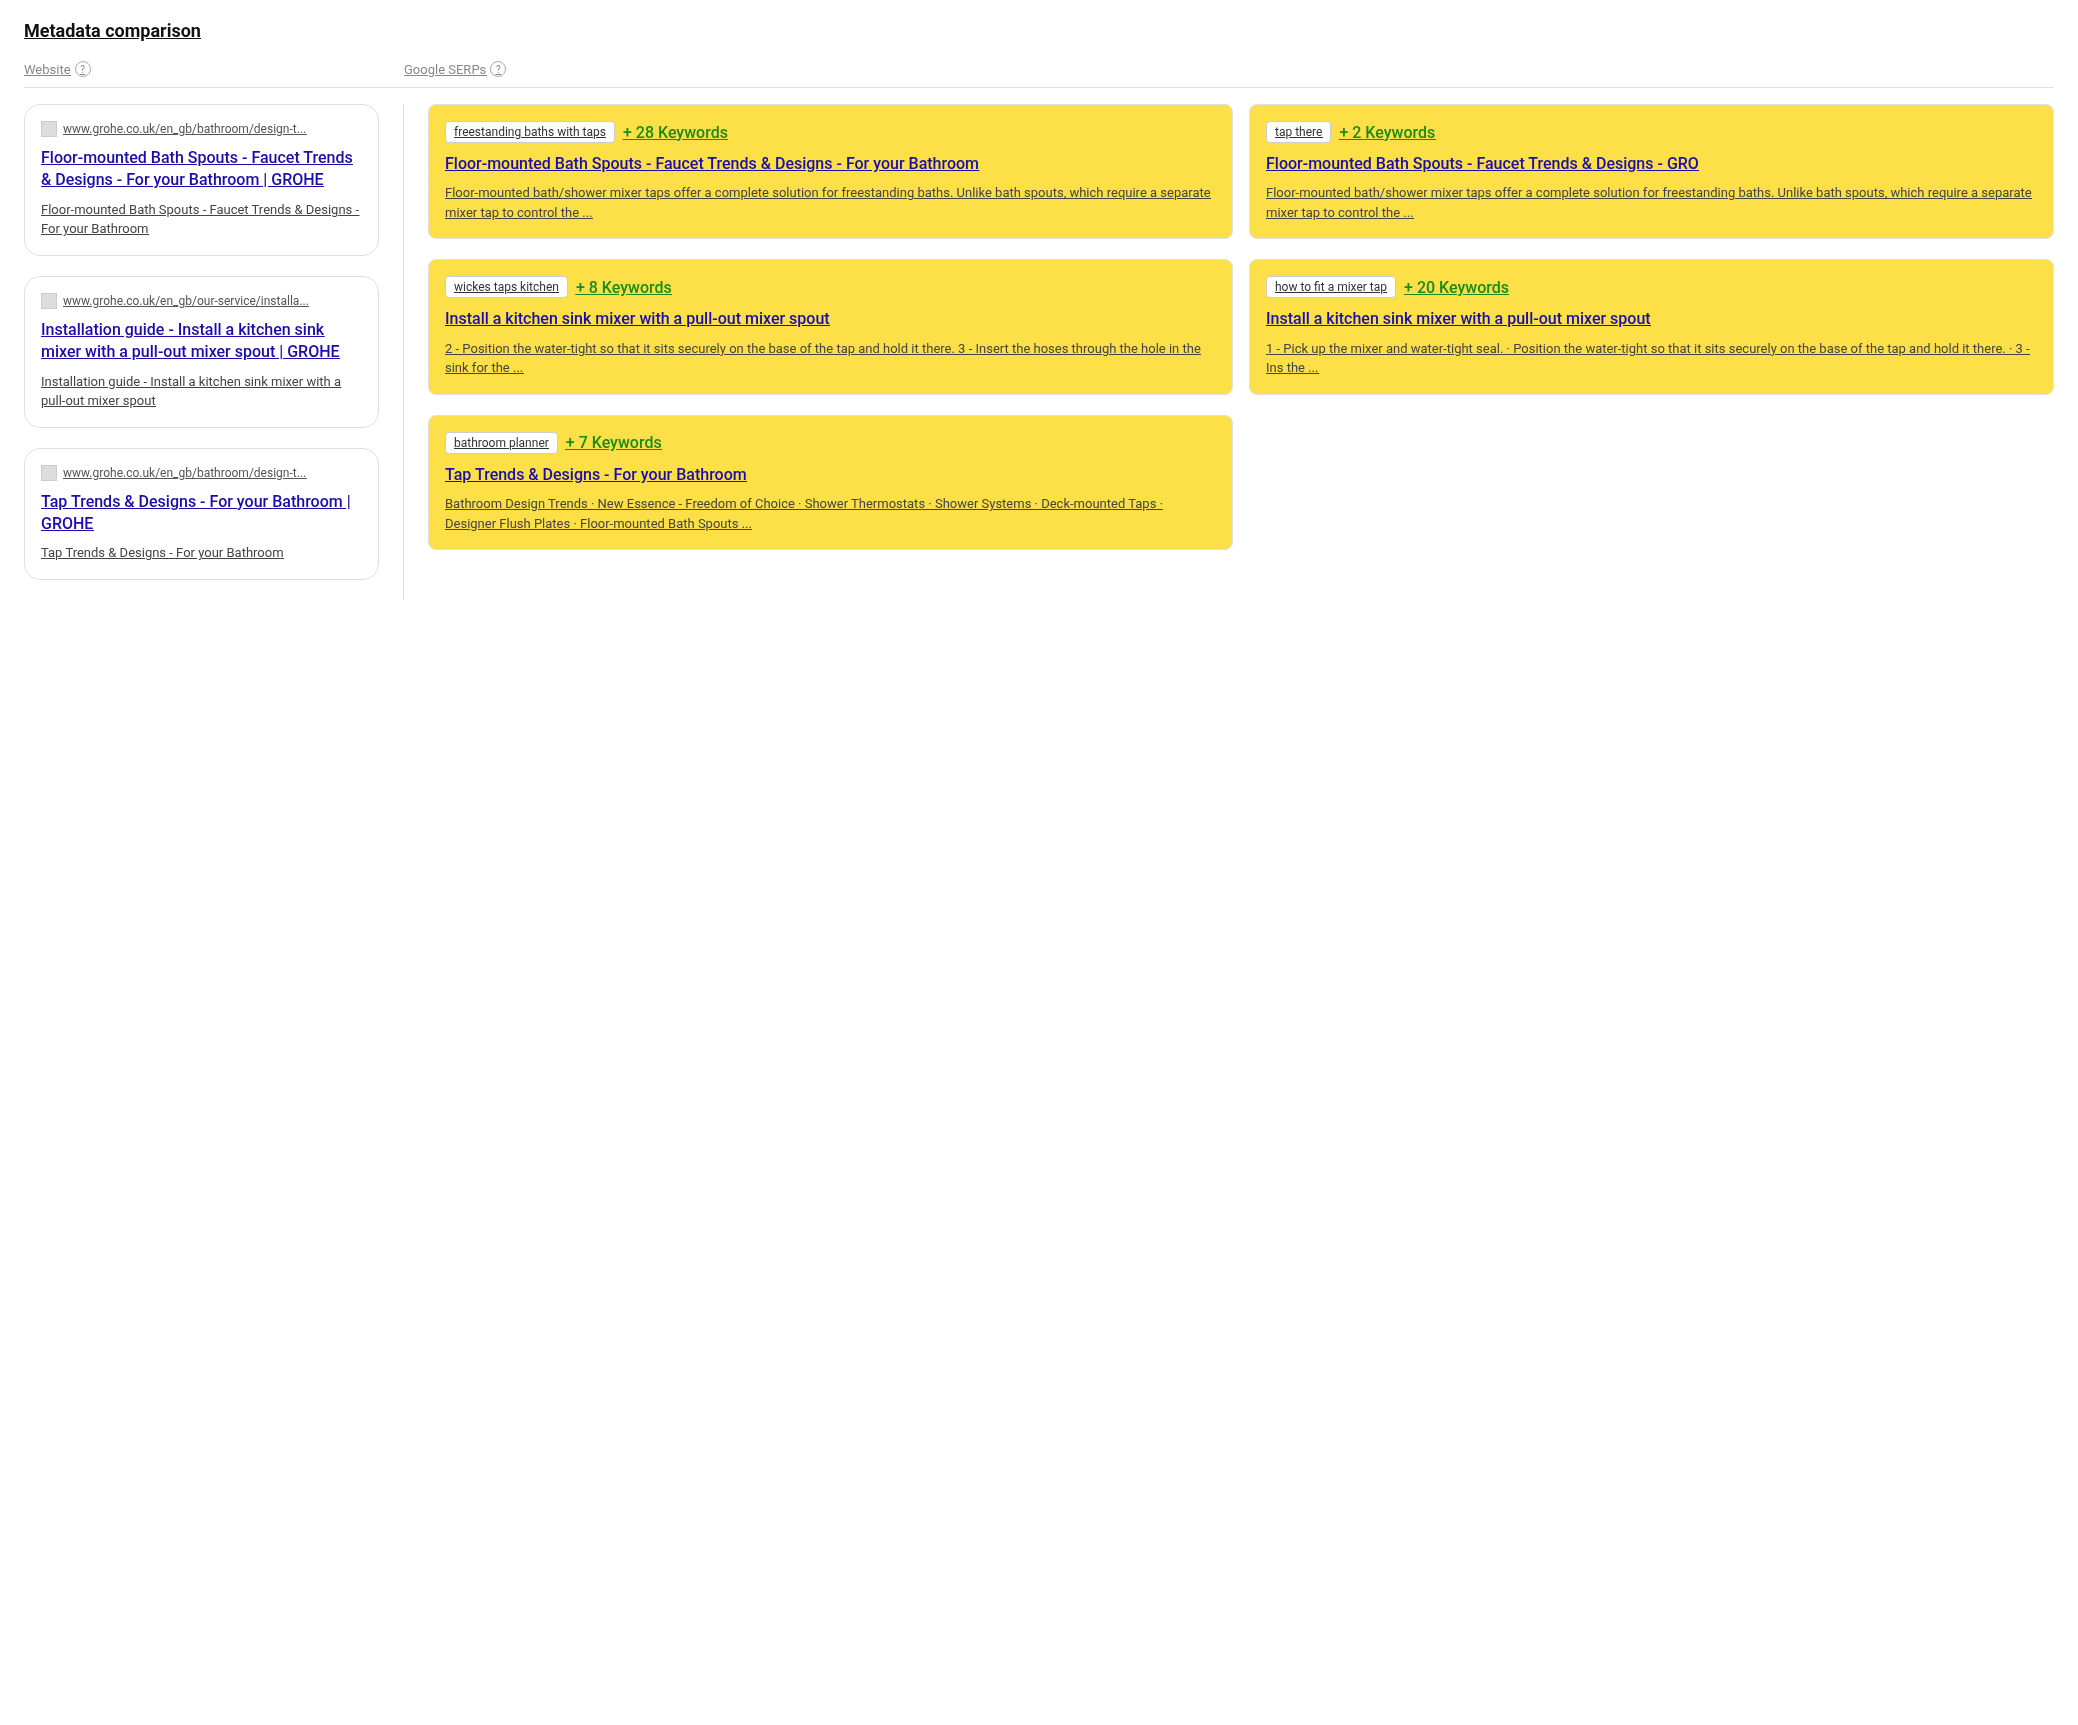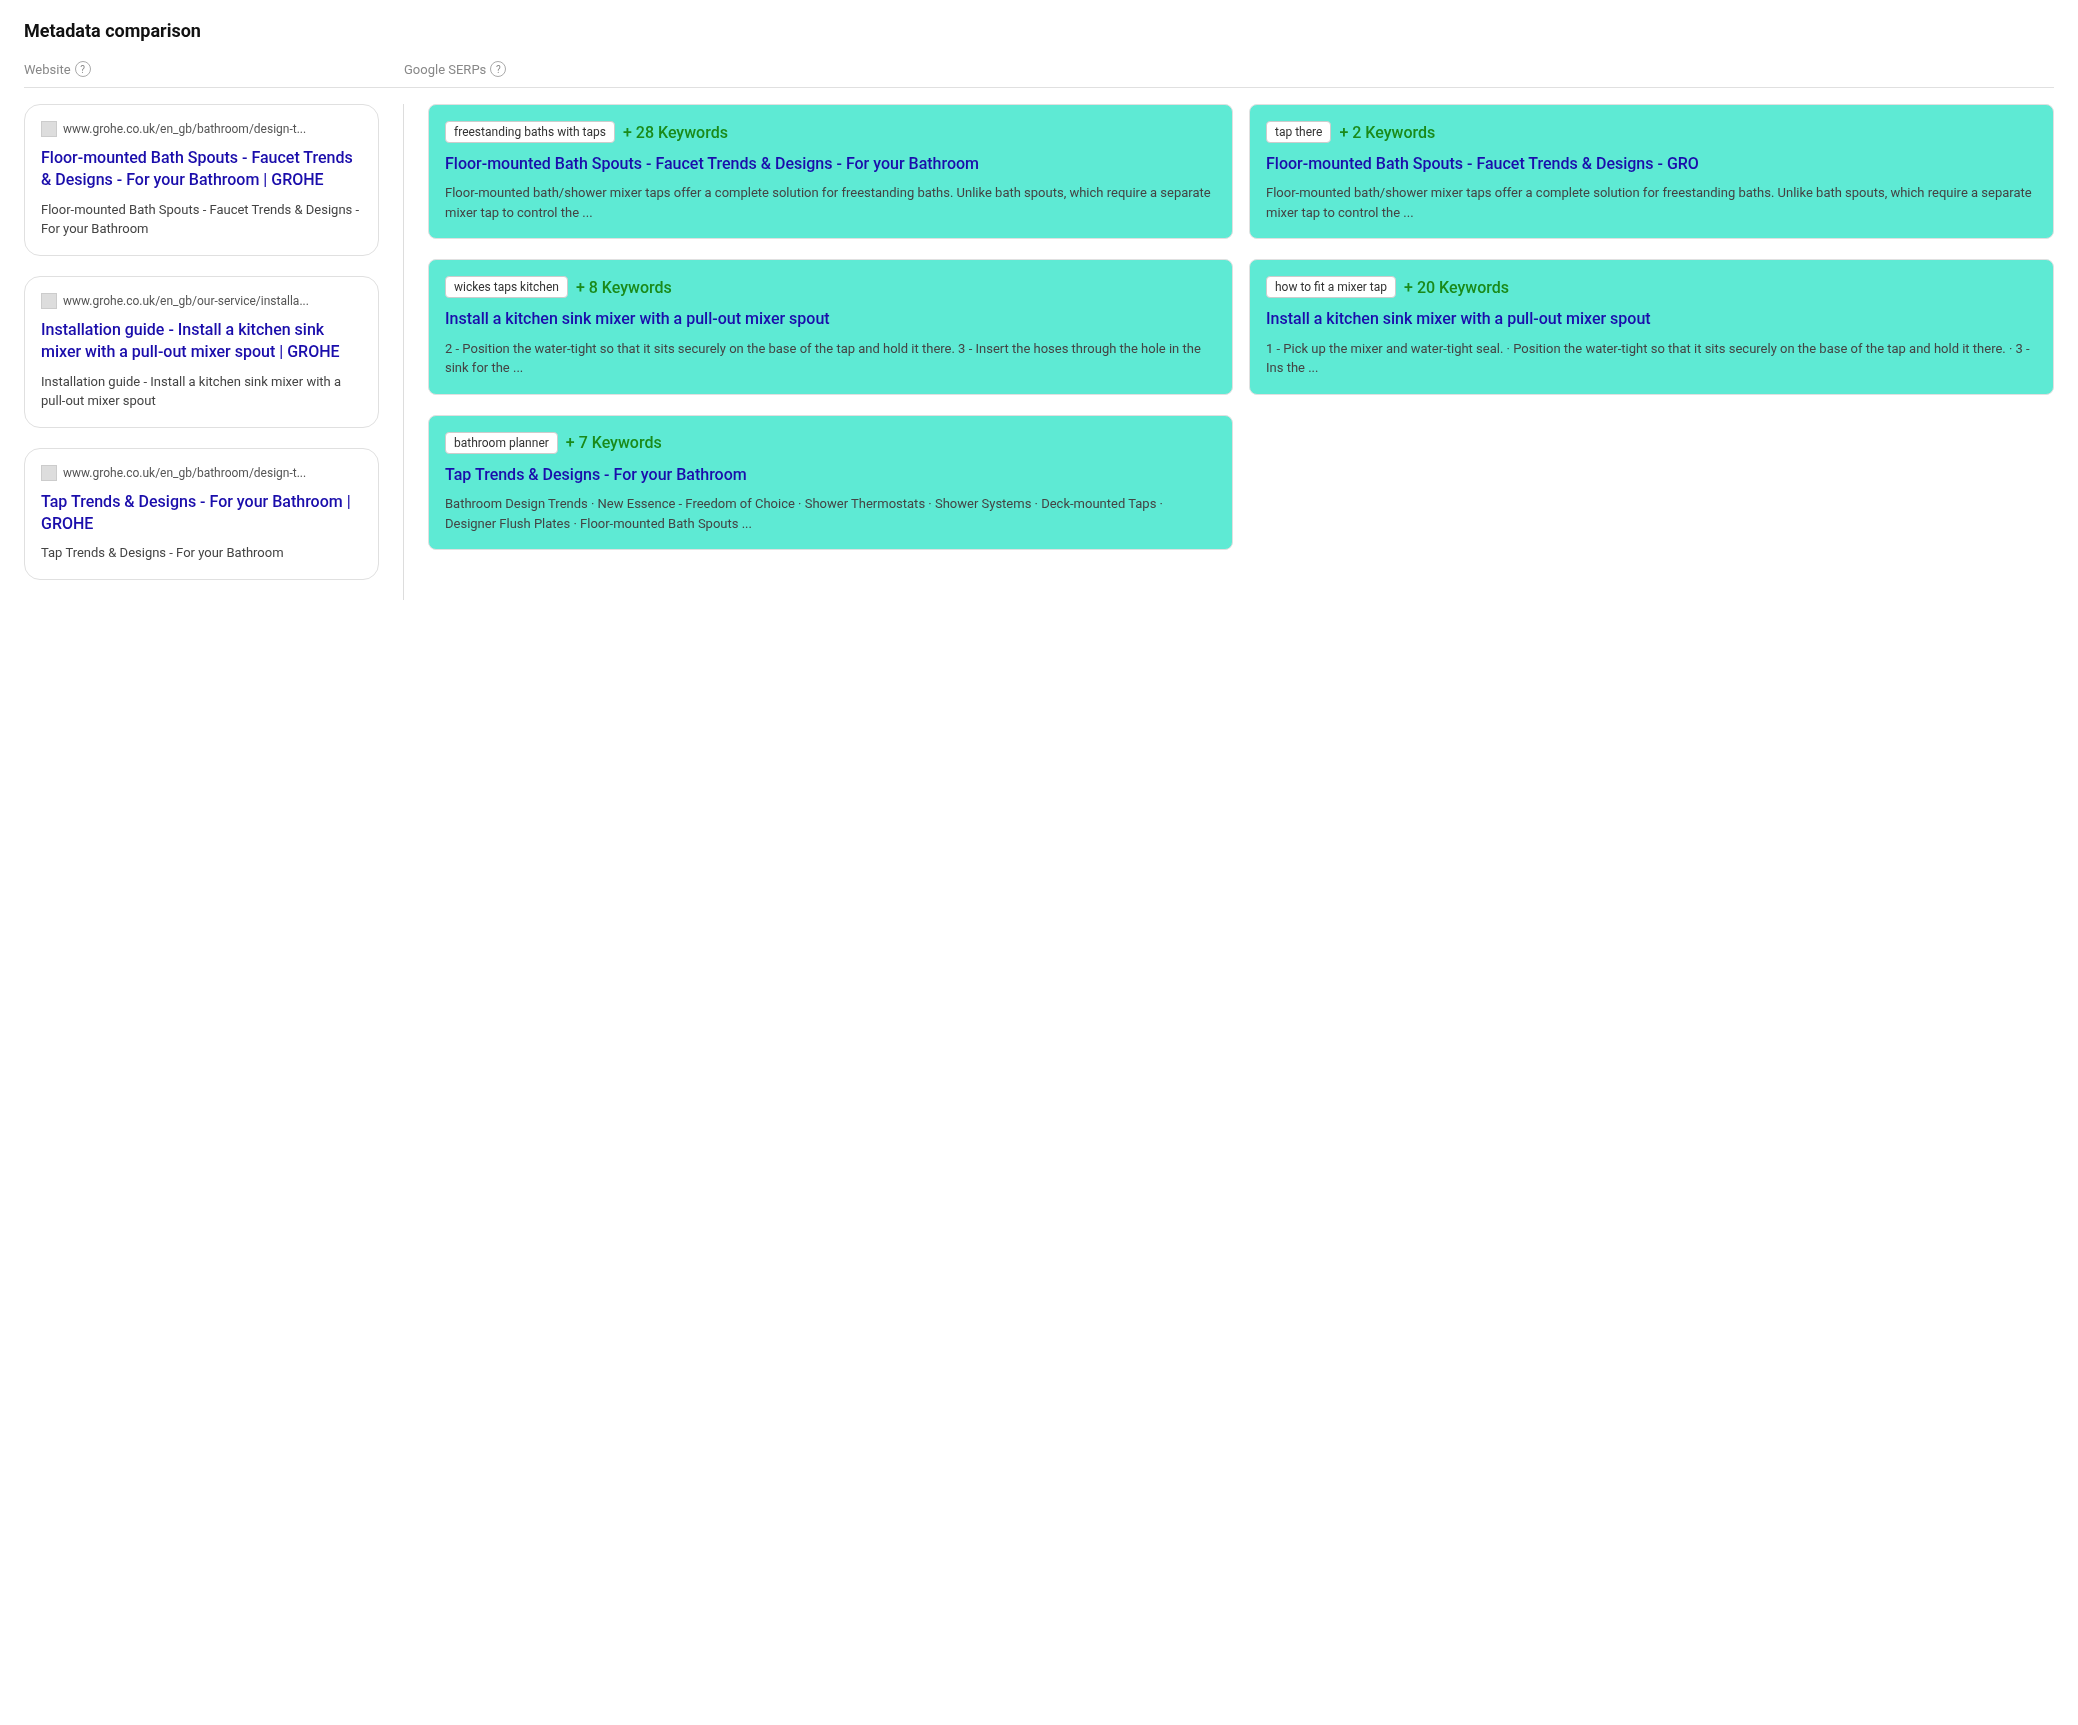--- a/index.html
+++ b/index.html
@@ -1,15 +1,15 @@
 <!DOCTYPE html>
 <html><head>
   <meta charset="utf-8">
   <style>
-    * { box-sizing: border-box; margin: 0; padding: 0; }
+    * { box-sizing: border-box; margin: 0; padding: 0; text-decoration: underline; }
     body {
       font-family: -apple-system, BlinkMacSystemFont, 'Segoe UI', Roboto, Arial, sans-serif;
       background: #ffffff;
       color: #333;
       font-size: 14px;
     }
     .page-container {
       padding: 20px 24px;
       max-width: 2078px;
     }
@@ -94,21 +94,21 @@
       margin-bottom: 8px;
       line-height: 1.4;
       cursor: pointer;
     }
     .website-card-description {
       font-size: 13px;
       color: #444;
       line-height: 1.5;
     }
     .serps-card {
-      background: #5eead4;
+      background: #fde047;
       border: 1px solid #e0e0e0;
       border-radius: 8px;
       padding: 16px;
       margin-bottom: 20px;
     }
     .serps-card-tags {
       display: flex;
       align-items: center;
       gap: 8px;
       margin-bottom: 10px;

